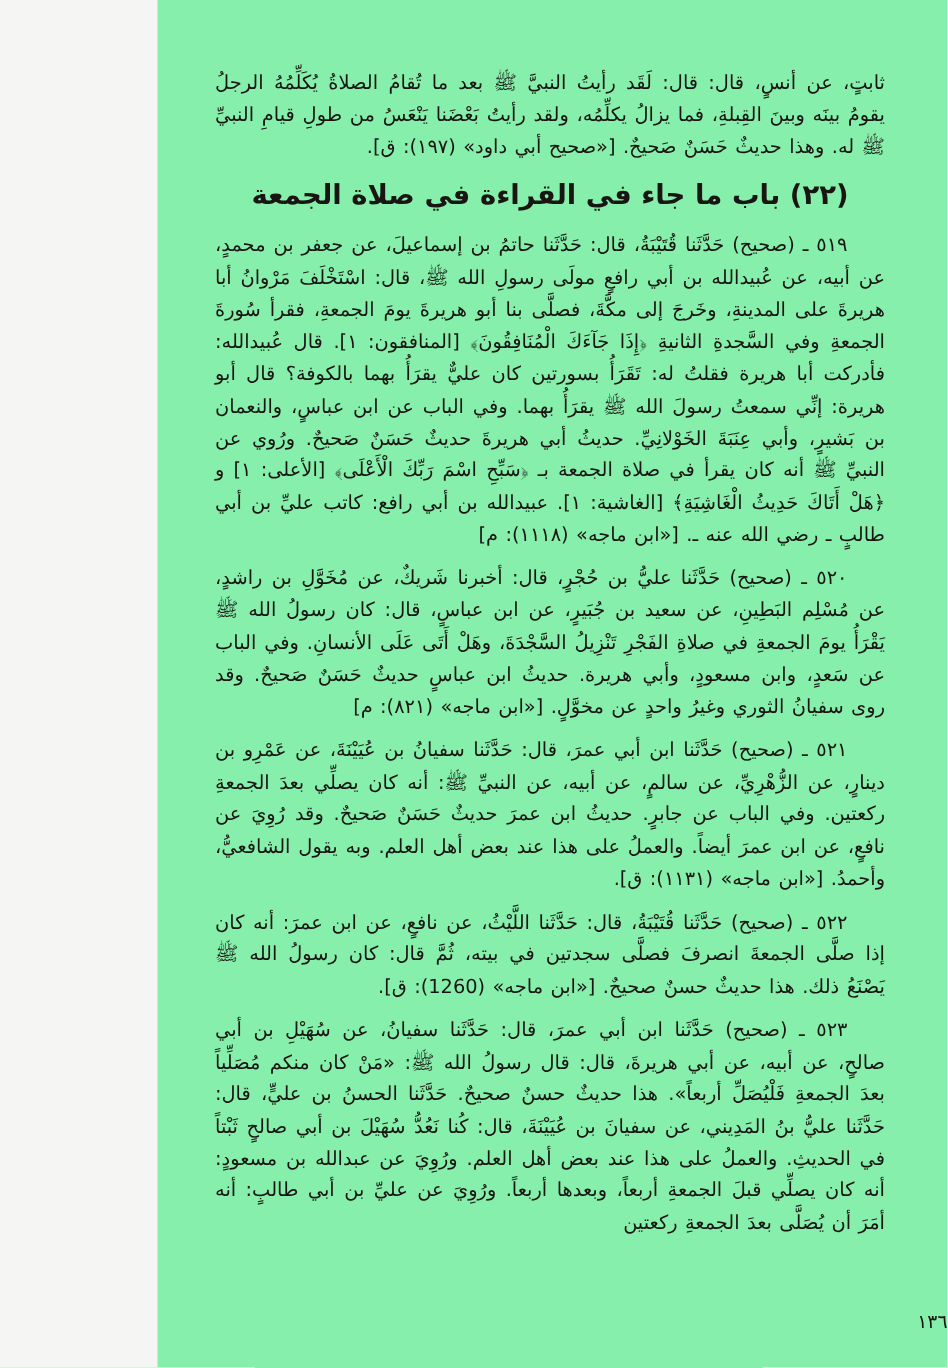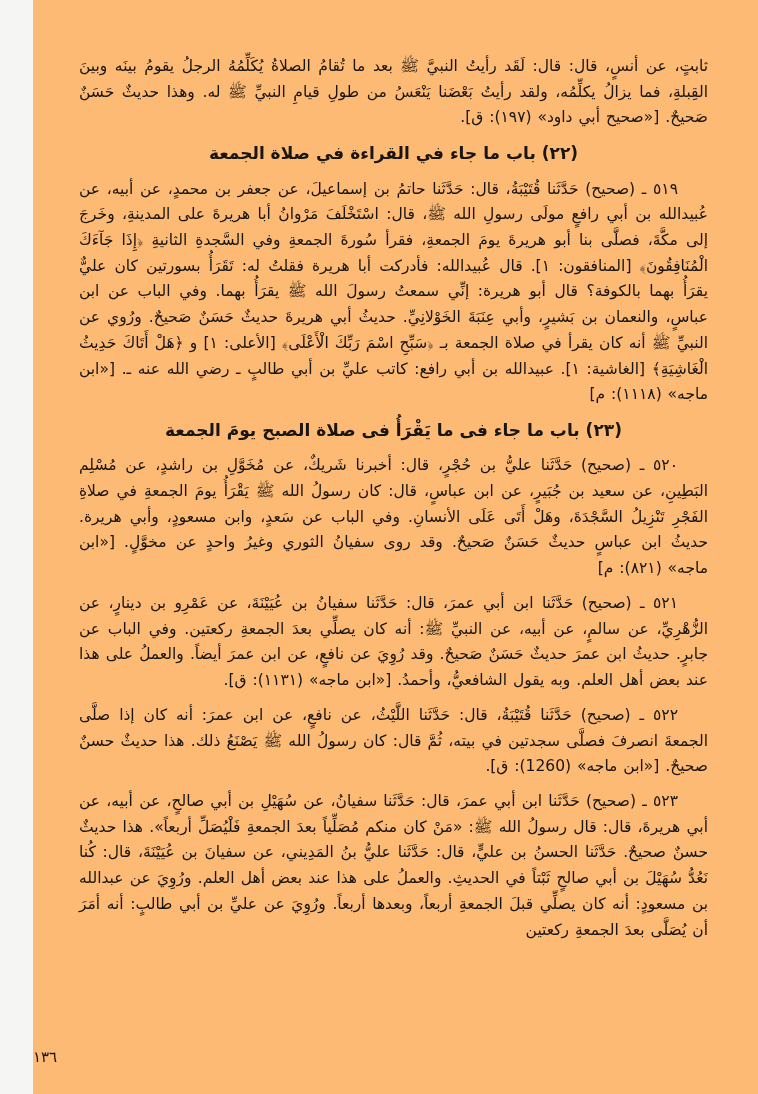--- a/index.html
+++ b/index.html
@@ -8,69 +8,68 @@
     background: #f5f5f3;
   }
   body {
     width: 758px;
     height: 1094px;
     overflow: hidden;
     font-family: "DejaVu Sans", sans-serif;
     color: #181512;
   }
   .page {
-    width: 725px;
+    width: 632px;
     height: 1094px;
     box-sizing: border-box;
-    background: #fdba74;
+    background: #86efac;
     direction: rtl;
     padding: 54px 50px 0 46px;
     position: relative;
   }
   .para {
     font-size: 15.5px;
     line-height: 1.66;
     text-align: justify;
     text-align-last: right;
     margin: 0 0 9px 0;
     word-spacing: 1px;
   }
   .para.hadith {
     text-indent: 30px;
   }
   .chapter {
-    font-size: 17px;
+    font-size: 22px;
     font-weight: bold;
     text-align: center;
     margin: 6px auto 10px auto;
     max-width: 560px;
     line-height: 1.55;
   }
   .page-number {
     position: absolute;
     bottom: 28px;
     left: 0;
     right: 0;
-    text-align: left;
+    text-align: right;
     font-size: 15px;
     letter-spacing: 1px;
   }
 </style>
 </head>
 <body>
 
 <div class="page">
 
   <p class="para">ثابتٍ، عن أنسٍ، قال: قال: لَقَد رأيتُ النبيَّ ﷺ بعد ما تُقامُ الصلاةُ يُكَلِّمُهُ الرجلُ يقومُ بينَه وبينَ القِبلةِ، فما يزالُ يكلِّمُه، ولقد رأيتُ بَعْضَنا يَنْعَسُ من طولِ قيامِ النبيِّ ﷺ له. وهذا حديثٌ حَسَنٌ صَحيحٌ. [«صحيح أبي داود» (١٩٧): ق].</p>
 
   <h2 class="chapter">(٢٢) باب ما جاء في القراءة في صلاة الجمعة</h2>
 
   <p class="para hadith">٥١٩ ـ (صحيح) حَدَّثَنا قُتَيْبَةُ، قال: حَدَّثَنا حاتمُ بن إسماعيلَ، عن جعفر بن محمدٍ، عن أبيه، عن عُبيدالله بن أبي رافعٍ مولَى رسولِ الله ﷺ، قال: اسْتَخْلَفَ مَرْوانُ أبا هريرةَ على المدينةِ، وخَرجَ إلى مكَّةَ، فصلَّى بنا أبو هريرةَ يومَ الجمعةِ، فقرأ سُورةَ الجمعةِ وفي السَّجدةِ الثانيةِ ﴿إِذَا جَآءَكَ الْمُنَافِقُونَ﴾ [المنافقون: ١]. قال عُبيدالله: فأدركت أبا هريرة فقلتُ له: تَقَرَأُ بسورتين كان عليٌّ يقرَأُ بهما بالكوفة؟ قال أبو هريرة: إنِّي سمعتُ رسولَ الله ﷺ يقرَأُ بهما. وفي الباب عن ابن عباسٍ، والنعمان بن بَشيرٍ، وأبي عِنَبَةَ الخَوْلانِيِّ. حديثُ أبي هريرةَ حديثٌ حَسَنٌ صَحيحٌ. ورُوي عن النبيِّ ﷺ أنه كان يقرأ في صلاة الجمعة بـ ﴿سَبِّحِ اسْمَ رَبِّكَ الْأَعْلَى﴾ [الأعلى: ١] و ﴿هَلْ أَتَاكَ حَدِيثُ الْغَاشِيَةِ﴾ [الغاشية: ١]. عبيدالله بن أبي رافع: كاتب عليِّ بن أبي طالبٍ ـ رضي الله عنه ـ. [«ابن ماجه» (١١١٨): م]</p>
 
-  <h2 class="chapter">(٢٣) باب ما جاء فى ما يَقْرَأُ فى صلاة الصبح يومَ الجمعة</h2>
 
   <p class="para hadith">٥٢٠ ـ (صحيح) حَدَّثَنا عليُّ بن حُجْرٍ، قال: أخبرنا شَريكٌ، عن مُخَوَّلِ بن راشدٍ، عن مُسْلِم البَطِينِ، عن سعيد بن جُبَيرٍ، عن ابن عباسٍ، قال: كان رسولُ الله ﷺ يَقْرَأُ يومَ الجمعةِ في صلاةِ الفَجْرِ تَنْزِيلُ السَّجْدَةَ، وهَلْ أَتَى عَلَى الأنسانِ. وفي الباب عن سَعدٍ، وابن مسعودٍ، وأبي هريرة. حديثُ ابن عباسٍ حديثٌ حَسَنٌ صَحيحٌ. وقد روى سفيانُ الثوري وغيرُ واحدٍ عن مخوَّلٍ. [«ابن ماجه» (٨٢١): م]</p>
 
 
   <p class="para hadith">٥٢١ ـ (صحيح) حَدَّثَنا ابن أبي عمرَ، قال: حَدَّثَنا سفيانُ بن عُيَيْنَةَ، عن عَمْرِو بن دينارٍ، عن الزُّهْرِيِّ، عن سالمٍ، عن أبيه، عن النبيِّ ﷺ: أنه كان يصلِّي بعدَ الجمعةِ ركعتين. وفي الباب عن جابرٍ. حديثُ ابن عمرَ حديثٌ حَسَنٌ صَحيحٌ. وقد رُوِيَ عن نافعٍ، عن ابن عمرَ أيضاً. والعملُ على هذا عند بعض أهل العلم. وبه يقول الشافعيُّ، وأحمدُ. [«ابن ماجه» (١١٣١): ق].</p>
 
   <p class="para hadith">٥٢٢ ـ (صحيح) حَدَّثَنا قُتَيْبَةُ، قال: حَدَّثَنا اللَّيْثُ، عن نافعٍ، عن ابن عمرَ: أنه كان إذا صلَّى الجمعةَ انصرفَ فصلَّى سجدتين في بيته، ثُمَّ قال: كان رسولُ الله ﷺ يَصْنَعُ ذلك. هذا حديثٌ حسنٌ صحيحٌ. [«ابن ماجه» (1260): ق].</p>
 
   <p class="para hadith">٥٢٣ ـ (صحيح) حَدَّثَنا ابن أبي عمرَ، قال: حَدَّثَنا سفيانُ، عن سُهَيْلِ بن أبي صالحٍ، عن أبيه، عن أبي هريرةَ، قال: قال رسولُ الله ﷺ: «مَنْ كان منكم مُصَلِّياً بعدَ الجمعةِ فَلْيُصَلِّ أربعاً». هذا حديثٌ حسنٌ صحيحٌ. حَدَّثَنا الحسنُ بن عليٍّ، قال: حَدَّثَنا عليُّ بنُ المَدِيني، عن سفيانَ بن عُيَيْنَةَ، قال: كُنا نَعُدُّ سُهَيْلَ بن أبي صالحٍ ثَبْتاً في الحديثِ. والعملُ على هذا عند بعض أهل العلم. ورُوِيَ عن عبدالله بن مسعودٍ: أنه كان يصلِّي قبلَ الجمعةِ أربعاً، وبعدها أربعاً. ورُوِيَ عن عليِّ بن أبي طالبٍ: أنه أمَرَ أن يُصَلَّى بعدَ الجمعةِ ركعتين</p>
 

